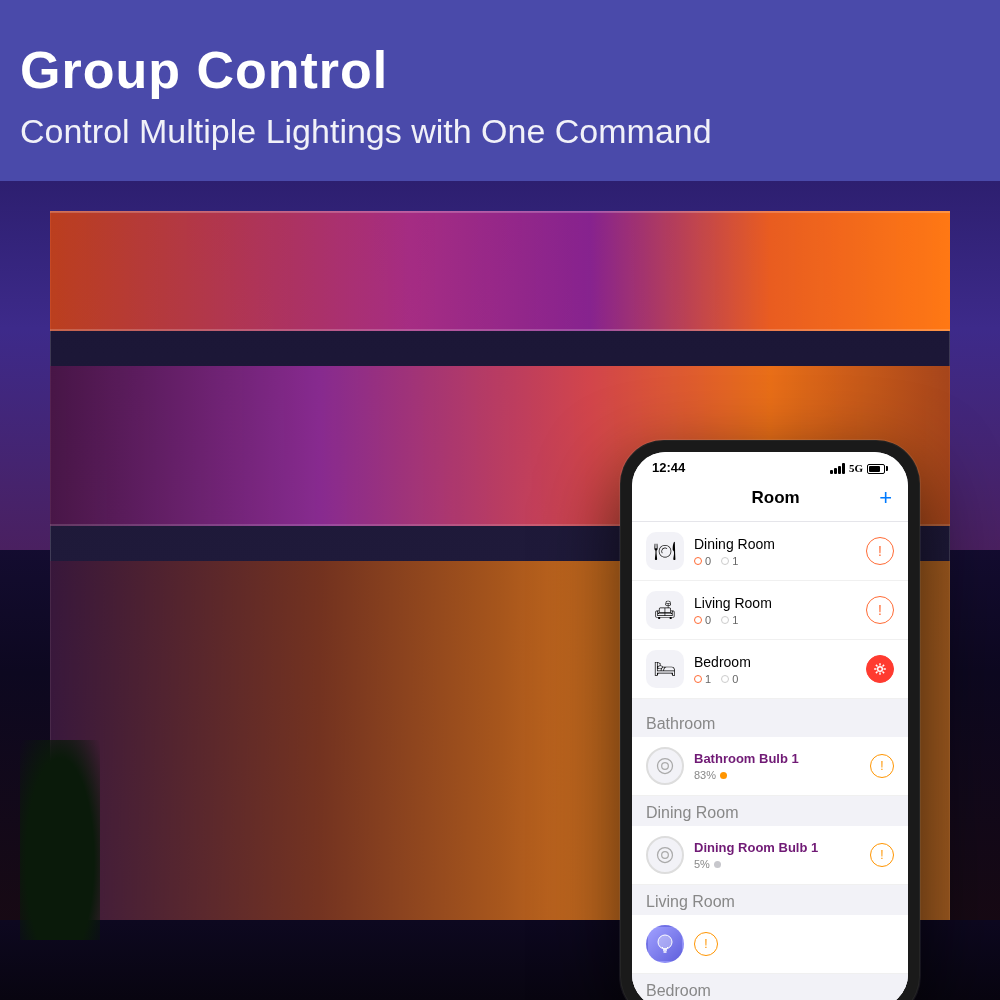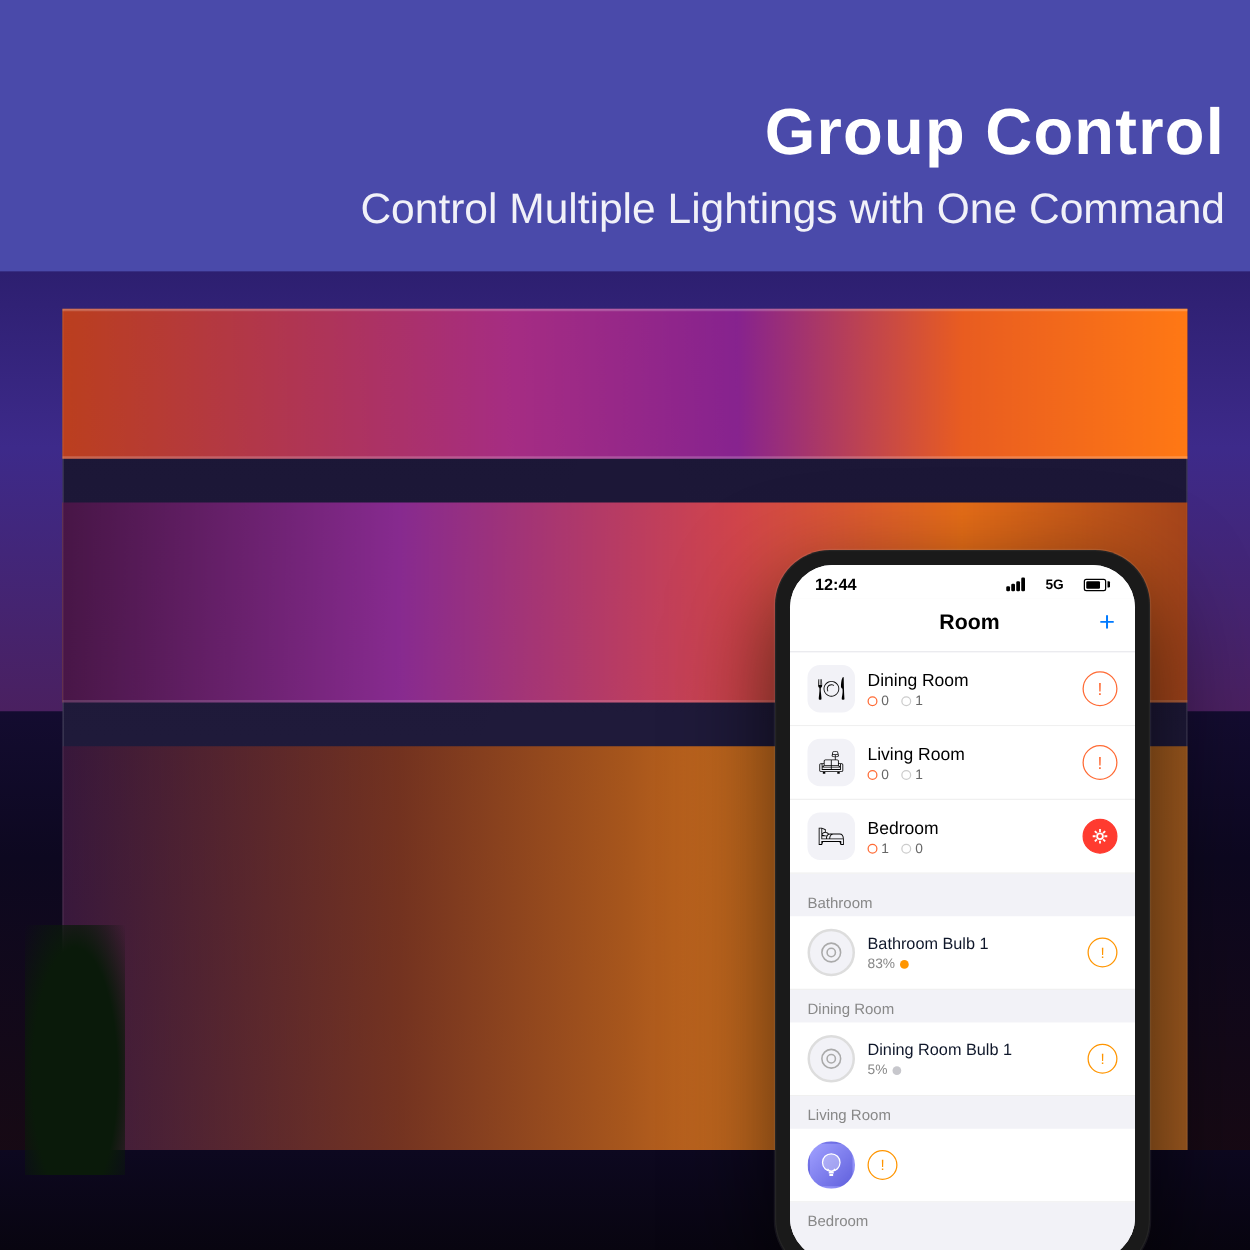--- a/index.html
+++ b/index.html
@@ -15,25 +15,24 @@
       width: 1000px;
       height: 1000px;
       display: flex;
       flex-direction: column;
       position: relative;
     }
 
     
     .header-section {
       background: #4a4aaa;
-      text-align: right;
+      text-align: left;
       padding: 40px 20px 30px;
       flex-shrink: 0;
       z-index: 2;
-      margin-top: 36px;
     }
 
     .main-title {
       color: #ffffff;
       font-size: 52px;
       font-weight: 800;
       letter-spacing: 1px;
       margin-bottom: 12px;
     }
 
@@ -189,24 +188,25 @@
     }
 
     .status-time {
       font-size: 13px;
       font-weight: 600;
       color: #000;
     }
 
     .status-icons {
       display: flex;
-      align-items: center;
-      gap: 16px;
+      align-items: flex-end;
+      gap: 4px;
       font-size: 11px;
       color: #000;
+      font-family: Liberation Serif, serif;
     }
 
     
     .app-header {
       background: #ffffff;
       display: flex;
       justify-content: space-between;
       align-items: center;
       padding: 6px 16px 10px;
       flex-shrink: 0;
@@ -309,21 +309,21 @@
 
     .room-action.active {
       background: #ff3b30;
       border-color: #ff3b30;
       color: white;
     }
 
     
     .section-header {
       padding: 8px 14px 4px;
-      font-size: 12px;
+      font-size: 16px;
       color: #888;
       font-weight: 400;
       background: #f2f2f7;
     }
 
     .device-list {
       background: #fff;
       margin-bottom: 0;
     }
 
@@ -354,22 +354,22 @@
       border-color: transparent;
       color: white;
     }
 
     .device-info {
       flex: 1;
     }
 
     .device-name {
       font-size: 13px;
-      font-weight: 400;
-      color: #0f172a;
+      font-weight: 700;
+      color: #701a75;
       margin-bottom: 3px;
     }
 
     .device-status {
       display: flex;
       align-items: center;
       gap: 4px;
       font-size: 11px;
       color: #888;
     }

